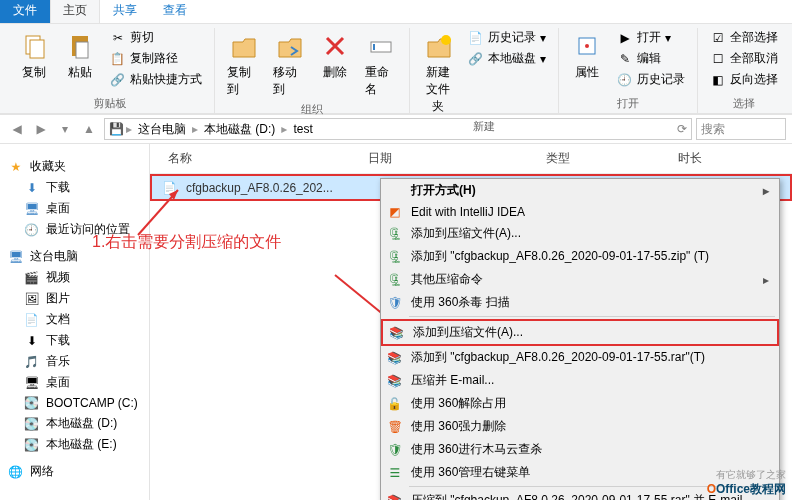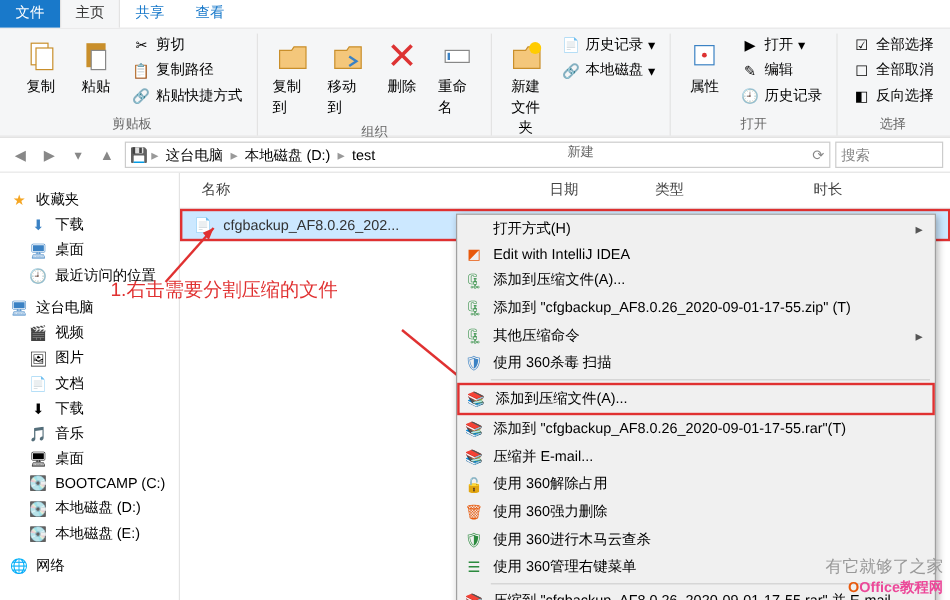--- a/index.html
+++ b/index.html
@@ -33,44 +33,44 @@
 
 
 .main { display:flex; height:356px; }
 .nav { width:150px; border-right:1px solid #e3e3e3; padding:6px 0; overflow:hidden; background:#fff; }
 .nav-item { display:flex; align-items:center; gap:6px; padding:2px 0 2px 24px; cursor:pointer; white-space:nowrap; }
 .nav-item.top { padding-left:8px; font-weight:400; margin-top:6px; }
 .nav-item .ico { width:16px; height:16px; display:flex; align-items:center; justify-content:center; }
 .content { flex:1; position:relative; }
 .cols { display:flex; padding:4px 10px; color:#444; border-bottom:1px solid #eee; }
 .col { padding:2px 8px; }
-.c-name { width:200px; } .c-date { width:130px;text-align:right; } .c-type { width:120px;margin-left:48px; } .c-size { width:100px; text-align:right; } .c-len { flex:1;margin-left:12px; }
+.c-name { width:200px; } .c-date { width:130px; } .c-type { width:120px;margin-left:48px; } .c-size { width:100px; text-align:right; } .c-len { flex:1;margin-left:12px; }
 .row { display:flex; padding:2px 10px; align-items:center; }
 .row.sel { background:#cce8ff; border:2px solid #e03131; }
 .row .cell { padding:1px 8px; color:#333; }
 
 
 .ctx { position:absolute; left:380px; top:178px; width:400px; background:#f0f0f0; border:1px solid #a0a0a0; box-shadow:2px 2px 6px rgba(0,0,0,.3); }
 .ctx-item { display:flex; align-items:center; gap:8px; padding:3px 10px 3px 30px; position:relative; cursor:pointer; white-space:nowrap; }
-.ctx-item.hdr { font-weight:normal; }
+.ctx-item.hdr { font-weight:bold; }
 .ctx-item.hl { border:2px solid #e03131; }
 .ctx-sep { height:1px; background:#d0d0d0; margin:2px 4px 2px 28px; }
 .ctx-item .ico { position:absolute; left:6px; width:16px; height:16px; display:flex; align-items:center; justify-content:center; }
 .ctx-item .arrow { margin-left:auto; color:#555; }
 
 
 .anno { position:absolute; left:92px; top:232px; color:#e03131; font-size:16px; font-weight:500; }
 .arrow1 { position:absolute; left:133px; top:180px; width:60px; height:60px; }
 .arrow2 { position:absolute; left:330px; top:270px; width:70px; height:60px; }
 .arrowline { stroke:#e03131; stroke-width:2; fill:none; }
 .arrowhead { fill:#e03131; }
 
 .watermark { position:absolute; right:6px; bottom:2px; font-size:13px; font-weight:bold; }
-.watermark .o1 { color:#e8590c; } .watermark .o2 { color:#ec4899; }
-.watermark2 { position:absolute; right:6px; bottom:18px; font-size:14px; color:#999; }
+.watermark .o1 { color:#e8590c; } .watermark .o2 { color:#0c4a6e; }
+.watermark2 { position:absolute; right:6px; bottom:18px; font-size:10px; color:#999; }
 
 svg { display:block; }
 </style>
 </head>
 <body>
 
 <div class="tabs">
   <div class="tab file">文件</div>
   <div class="tab active">主页</div>
   <div class="tab">共享</div>

